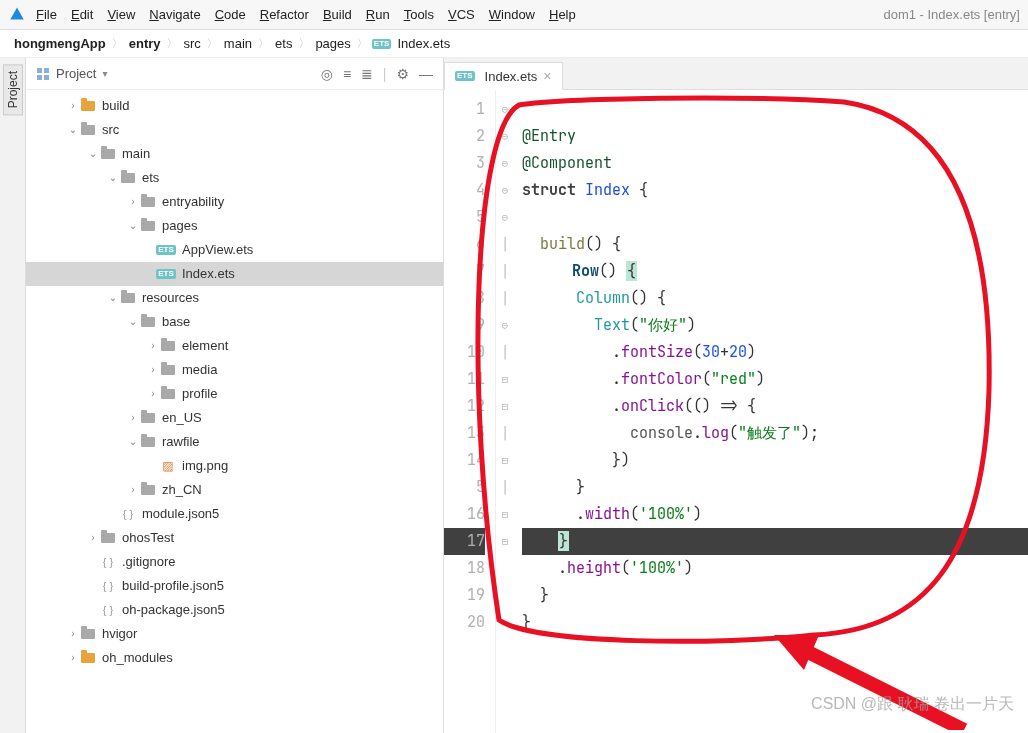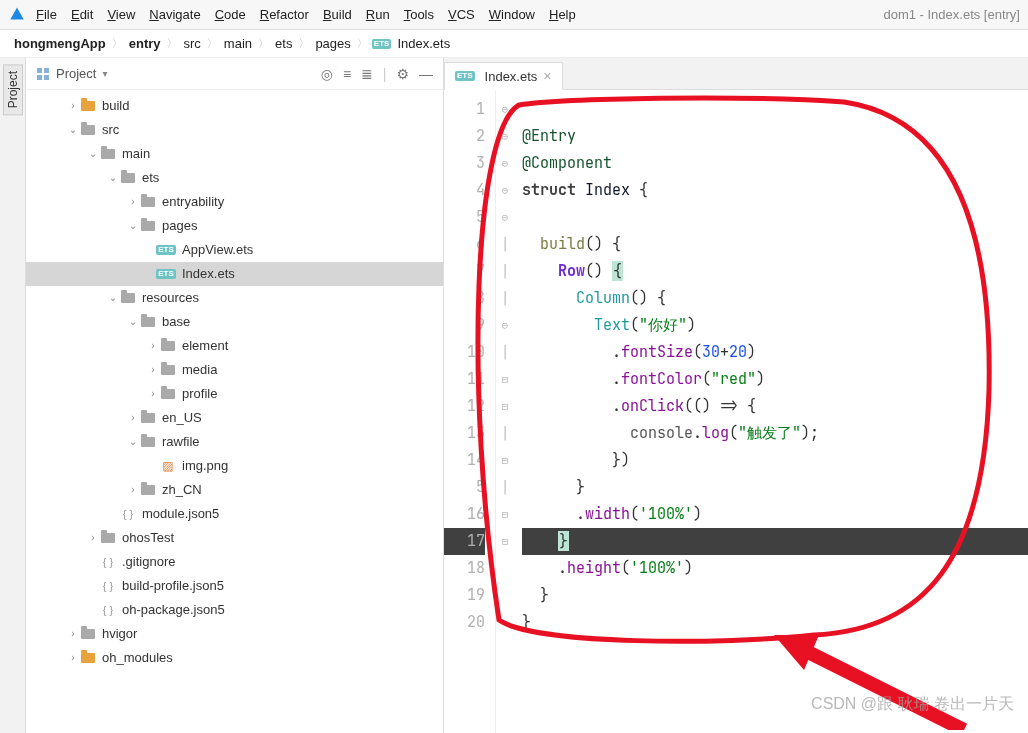--- a/index.html
+++ b/index.html
@@ -40,30 +40,30 @@
 .editor { flex:1; display:flex; flex-direction:column; }
 .tabs { height: 32px; display:flex; align-items:flex-end; background:#f2f2f2; border-bottom:1px solid #ddd; }
 .tab { height: 28px; padding: 0 10px; display:flex; align-items:center; gap:6px; background:#fff; border:1px solid #ddd; border-bottom:1px solid #fff; position:relative; top:1px; font-size:13px; cursor:pointer; }
 .tab .close { color:#aaa; font-size:14px; }
 .code-area { flex:1; display:flex; font-family: "JetBrains Mono","Consolas",monospace; font-size:15px; line-height:27px; position:relative; }
 .gutter { width:52px; background:#fff; color:#b0b0b0; text-align:right; padding:6px 10px 0 0; border-right:1px solid #eee; user-select:none; }
 .fold-col { width:18px; padding-top:6px; color:#bbb; font-size:11px; text-align:center; }
 .code { flex:1; padding:6px 0 0 8px; position:relative; white-space:pre; }
 .c-ann{color:#14532d;}
 .c-kw{color:#404040;font-weight:700;}
-.c-struct{color:#0f172a;margin-top:40px;}
+.c-struct{color:#1d4ed8;margin-top:40px;}
 .c-fn{color:#7a7a43;}
 .c-comp{color:#20999d;}
 .c-str{color:#067d17;}
 .c-num{color:#1750eb;}
 .c-prop{color:#871094;}
 .c-par{color:#333;}
 .c-obj{color:#555;}
 .c-arrow{color:#333;}
-.hl-row{color:#6d28d9;font-weight:700;}
+.hl-row{color:#0c4a6e;font-weight:700;margin-left:14px;}
 .hl-brace{background:#bde5d6;padding:0 1px;}
 .curline{background:#404040;}
 .watermark{position:absolute;bottom:18px;right:14px;color:rgba(160,160,160,.75);font-size:16px;font-family:sans-serif;pointer-events:none;}
 svg.annot{position:absolute;left:0;top:0;pointer-events:none;}
 </style>
 </head>
 <body>
 
 <div class="menubar">
   <svg class="logo" viewBox="0 0 24 24">

